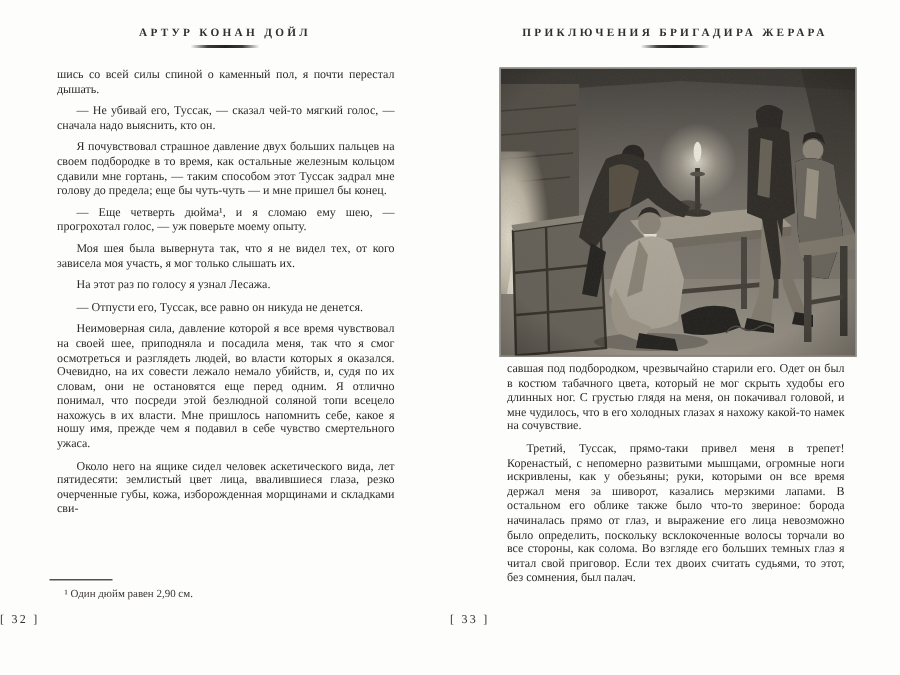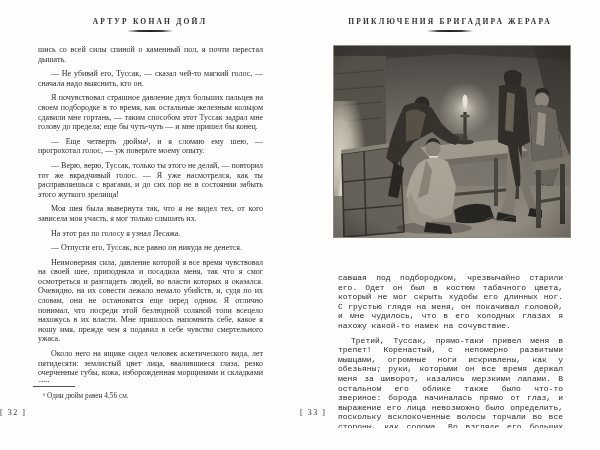--- a/index.html
+++ b/index.html
@@ -20,21 +20,21 @@
     position:absolute;top:30px;left:50%;transform:translateX(-50%);
     width:46px;height:2px;
     background:linear-gradient(90deg,rgba(80,76,70,0) 0%,#3d3a35 25%,#24221f 50%,#3d3a35 75%,rgba(80,76,70,0) 100%);
   }
   .body-text{
     position:absolute;left:33px;width:235px;
     font-size:8px;line-height:9.6px;text-align:justify;
     color:#2e2c29;
   }
   .page.left .body-text{top:40px;height:342px;overflow:hidden;}
-  .page.right .body-text{top:268px;height:160px;overflow:hidden;font-family:Liberation Mono, monospace;}
+  .page.right .body-text{top:236px;height:160px;overflow:hidden;}
   .body-text p{margin:5px;text-indent:13px;}
   .body-text p.noindent{text-indent:0;}
   .footnote-rule{
     position:absolute;top:386px;left:33px;width:42px;height:1px;background:#55524d;
   }
   .footnote{
     position:absolute;top:391px;left:33px;width:235px;
     font-size:7.3px;line-height:9px;color:#3a3733;text-indent:10px;
   }
   .folio{
@@ -53,29 +53,28 @@
 <div class="spread">
 
   <div class="page left">
     <div class="running-head">АРТУР КОНАН ДОЙЛ</div>
     <div class="head-rule"></div>
     <div class="body-text">
         <p class="noindent">шись со всей силы спиной о каменный пол, я почти перестал дышать.</p>
         <p>— Не убивай его, Туссак, — сказал чей-то мягкий голос, — сначала надо выяснить, кто он.</p>
         <p>Я почувствовал страшное давление двух больших пальцев на своем подбородке в то время, как остальные железным кольцом сдавили мне гортань, — таким способом этот Туссак задрал мне голову до предела; еще бы чуть-чуть — и мне пришел бы конец.</p>
         <p>— Еще четверть дюйма¹, и я сломаю ему шею, — прогрохотал голос, — уж поверьте моему опыту.</p>
-        <p>— Верю, верю, Туссак, только ты этого не делай, — повторил тот же вкрадчивый голос. — Я уже насмотрелся, как ты расправляешься с врагами, и до сих пор не в состоянии забыть этого жуткого зрелища!</p>
         <p>Моя шея была вывернута так, что я не видел тех, от кого зависела моя участь, я мог только слышать их.</p>
         <p>На этот раз по голосу я узнал Лесажа.</p>
         <p>— Отпусти его, Туссак, все равно он никуда не денется.</p>
         <p>Неимоверная сила, давление которой я все время чувствовал на своей шее, приподняла и посадила меня, так что я смог осмотреться и разглядеть людей, во власти которых я оказался. Очевидно, на их совести лежало немало убийств, и, судя по их словам, они не остановятся еще перед одним. Я отлично понимал, что посреди этой безлюдной соляной топи всецело нахожусь в их власти. Мне пришлось напомнить себе, какое я ношу имя, прежде чем я подавил в себе чувство смертельного ужаса.</p>
         <p>Около него на ящике сидел человек аскетического вида, лет пятидесяти: землистый цвет лица, ввалившиеся глаза, резко очерченные губы, кожа, изборожденная морщинами и складками сви-</p>
       </div>
     <div class="footnote-rule"></div>
-    <div class="footnote">¹ Один дюйм равен 4,56 см.</div>
+    <div class="footnote">¹ Один дюйм равен 2,90 см.</div>
     <div class="folio">[ 32 ]</div>
   </div>
 
   <div class="page right">
     <div class="running-head">ПРИКЛЮЧЕНИЯ БРИГАДИРА ЖЕРАРА</div>
     <div class="head-rule"></div>
 
     <div class="illustration" role="img" aria-label="Гравюра: трое заговорщиков в тёмной хижине; человек сидит на полу возле стола со свечой, над ним склонился мужчина, двое других стоят справа; слева очаг с огнём и деревянный ящик">
       <svg viewBox="0 0 236 191" preserveAspectRatio="none">
         <defs>

